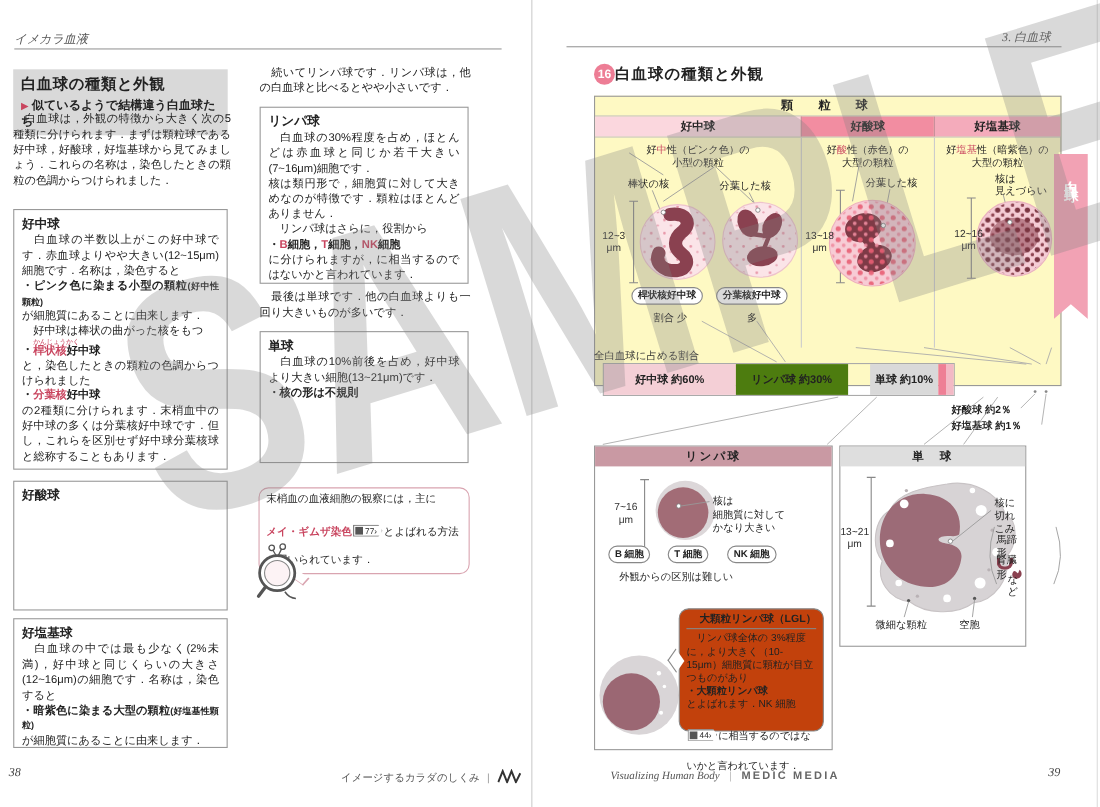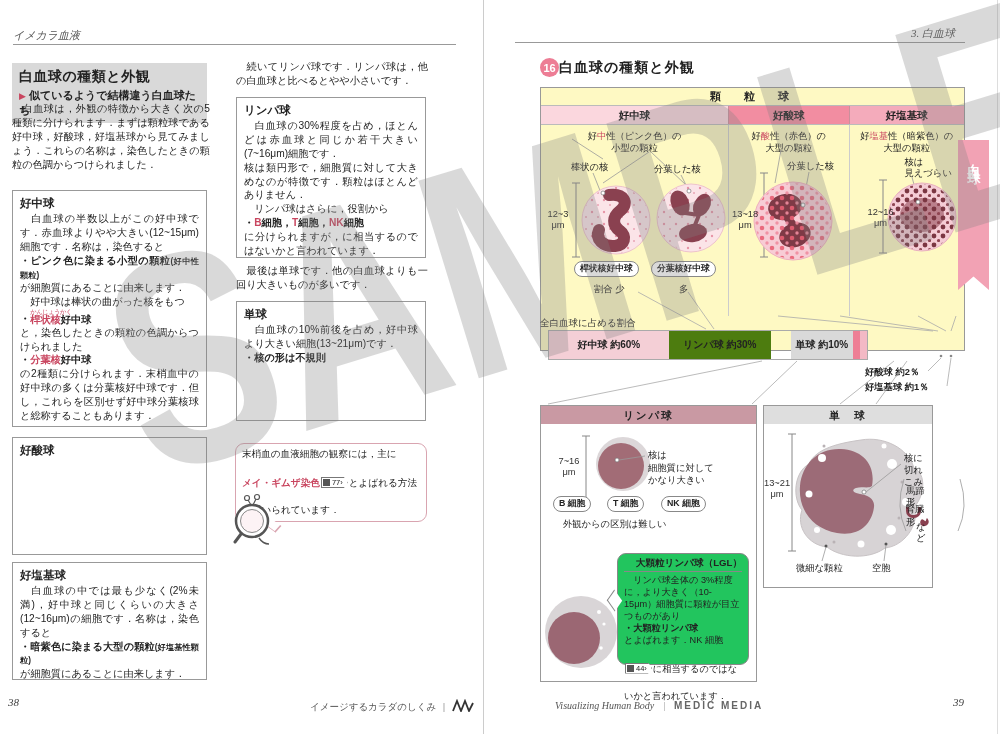--- a/index.html
+++ b/index.html
@@ -60,21 +60,21 @@
   .pill{position:absolute;border:1px solid #888;border-radius:9px;background:#fff;font-size:8.8px;
         font-weight:bold;padding:1px 5px;white-space:nowrap;}
   .ratio{position:absolute;font-size:9.3px;}
   .bar-title{position:absolute;left:30px;top:317px;font-size:9.5px;color:#333;}
   .bar{position:absolute;left:38px;top:330px;width:320px;height:30px;border:1px solid #aaa;box-sizing:border-box;display:flex;}
   .bar-seg{height:100%;display:flex;align-items:center;justify-content:center;overflow:hidden;}
   .bar-lbl{font-size:10px;font-weight:bold;white-space:nowrap;}
   .bar-note{position:absolute;font-size:9.3px;font-weight:bold;}
   .panel{position:absolute;border:1px solid #999;background:#fff;box-sizing:border-box;}
   .phead{height:18px;line-height:18px;text-align:center;font-weight:bold;font-size:10.5px;letter-spacing:2px;}
-  .lgl{position:absolute;border:1px solid #888;border-radius:9px;background:#22c55e;padding:3px 6px;
+  .lgl{position:absolute;border:1px solid #888;border-radius:9px;background:#c2410c;padding:3px 6px;
        box-sizing:border-box;font-size:9.2px;line-height:1.32;}
   .lgl .lt{display:block;text-align:right;font-weight:bold;font-size:9.6px;border-bottom:1px solid #888;
            padding-bottom:1px;margin-bottom:2px;}
   .lgl:before{content:"";position:absolute;left:-10px;top:40px;width:12px;height:12px;background:#fff;
        border-left:1px solid #888;border-top:1px solid #888;transform:rotate(-55deg) skewX(-20deg);}
   .footer-r1{position:absolute;left:45px;top:700px;font-size:10px;color:#555;font-style:italic;font-family:"Liberation Serif",serif;}
   .footer-brand{font-style:normal;font-weight:bold;letter-spacing:2px;color:#666;font-family:"Liberation Sans",sans-serif;}
   .footer-pg{position:absolute;left:443px;top:696px;font-size:11px;color:#444;font-style:italic;font-family:"Liberation Serif",serif;}
   .sidetab{position:absolute;left:958px;top:140px;width:31px;height:150px;background:#f2a2b4;
            clip-path:polygon(0 0,100% 0,100% 100%,50% 91%,0 100%);display:flex;justify-content:center;}

